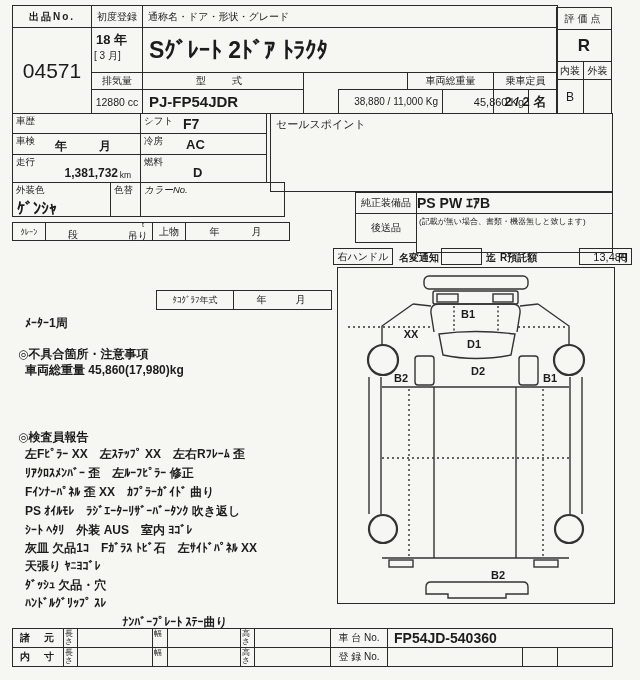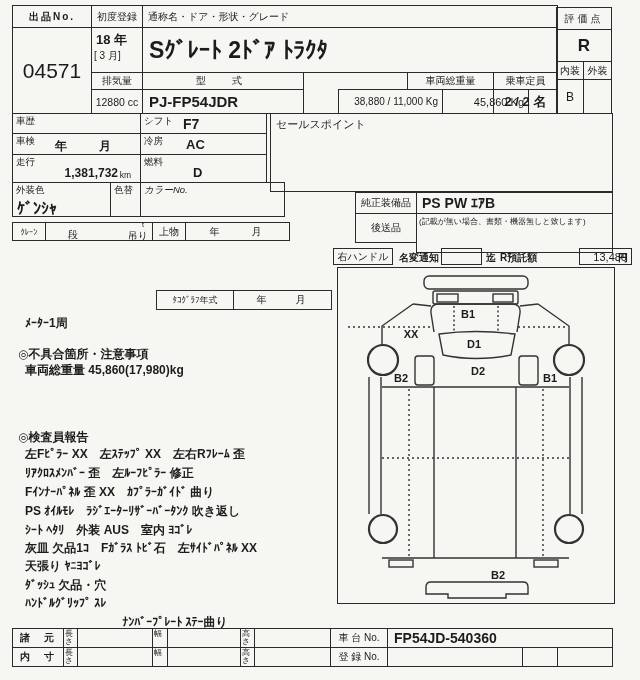--- a/index.html
+++ b/index.html
@@ -104,21 +104,21 @@
   </div>
   <div class="abs bx c sm" style="left:152px;top:222px;width:34px;height:19px;">上物</div>
   <div class="abs bx c sm" style="left:185px;top:222px;width:105px;height:19px;letter-spacing:4px;">年　　月</div>
 
   <div class="abs bx" style="left:270px;top:113px;width:343px;height:79px;">
     <span style="position:absolute;left:5px;top:3px;font-size:11px;">セールスポイント</span>
     <span style="position:absolute;left:5px;top:20px;font-size:11px;"></span>
   </div>
 
   <div class="abs bx c sm" style="left:355px;top:192px;width:62px;height:22px;">純正装備品</div>
-  <div class="abs bx l b" style="left:416px;top:192px;width:197px;height:22px;padding-left:5px;font-size:14px;">PS PW ｴｱB</div>
+  <div class="abs bx l b" style="left:416px;top:192px;width:197px;height:22px;font-size:14px;">PS PW ｴｱB</div>
   <div class="abs bx c sm" style="left:355px;top:213px;width:62px;height:30px;">後送品</div>
   <div class="abs bx" style="left:416px;top:213px;width:197px;height:40px;">
     <span style="position:absolute;left:2px;top:2px;font-size:8px;white-space:nowrap;">(記載が無い場合、書類・機器無しと致します)</span>
     <span style="position:absolute;left:4px;top:14px;font-size:10px;"></span>
   </div>
 
   <div class="abs bx c sm" style="left:333px;top:248px;width:60px;height:17px;">右ハンドル</div>
   <div class="abs sm b" style="left:399px;top:251px;">名変通知</div>
   <div class="abs bx c sm" style="left:441px;top:248px;width:41px;height:17px;"></div>
   <div class="abs sm b" style="left:486px;top:251px;">迄</div>

